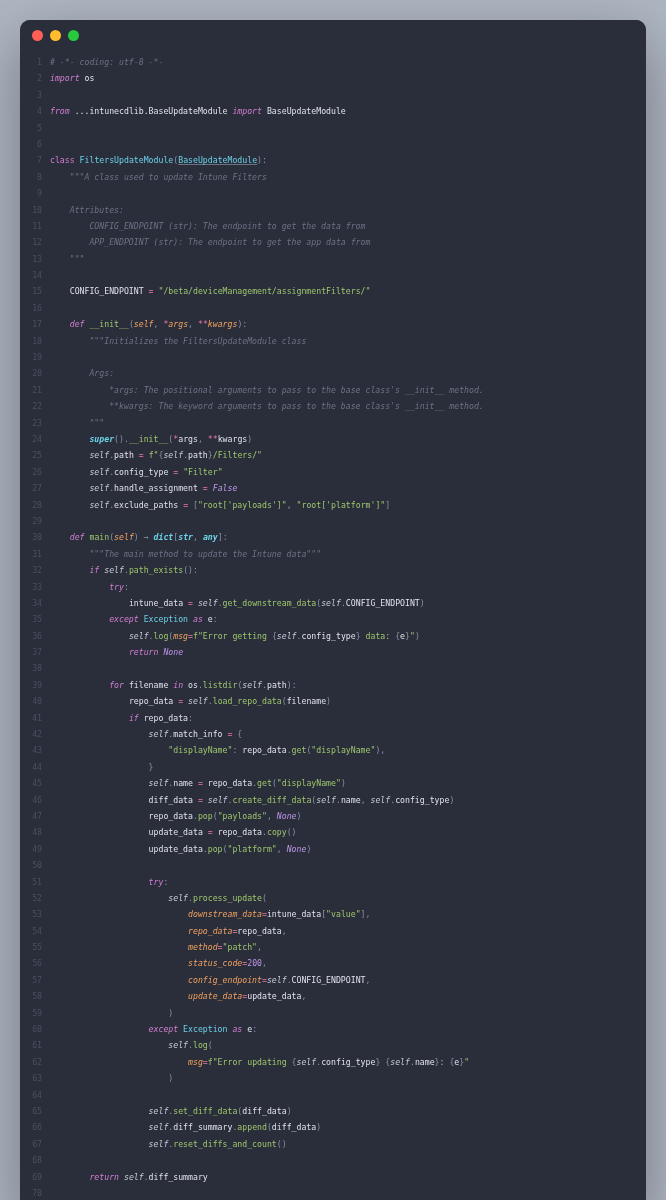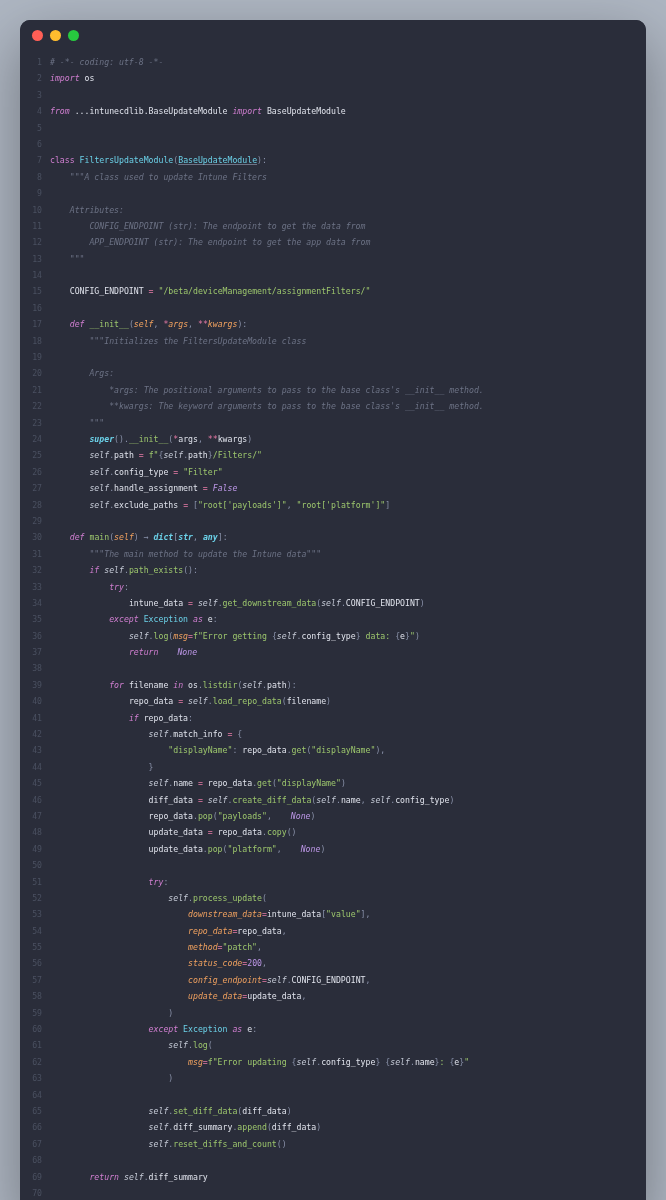--- a/index.html
+++ b/index.html
@@ -66,21 +66,21 @@
   .c-self { color: #c5cad6; font-style: italic;}
   .c-param { color: #f0a15f; font-style: italic;}
   .c-attr { color: #e0e3ec; }
   .c-num { color: #bc96e6; }
   .c-op { color: #e77aa6; }
   .c-punct { color: #8a92aa; }
   .c-builtin { color: #6bd1e8; font-style: italic; font-weight: bold;}
   .c-var { color: #e0e3ec; }
   .c-underline { text-decoration: underline; text-decoration-color: #6c7285; }
   .c-bool { color: #bc96e6; font-style: italic; text-align: center;}
-  .c-none { color: #bc96e6; font-style: italic; margin-left: 14px;}
+  .c-none { color: #bc96e6; font-style: italic;}
   .c-kwarg { color: #f0a15f; font-style: italic;}
 </style>
 </head>
 <body>
 
 <div class="window">
   <div class="titlebar">
     <div class="dot red"></div>
     <div class="dot yellow"></div>
     <div class="dot green"></div>

